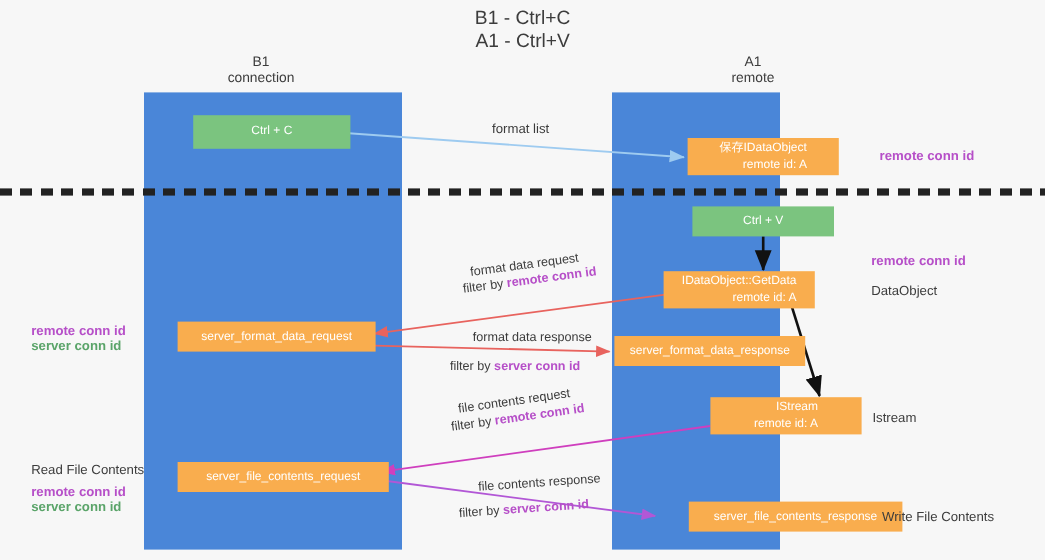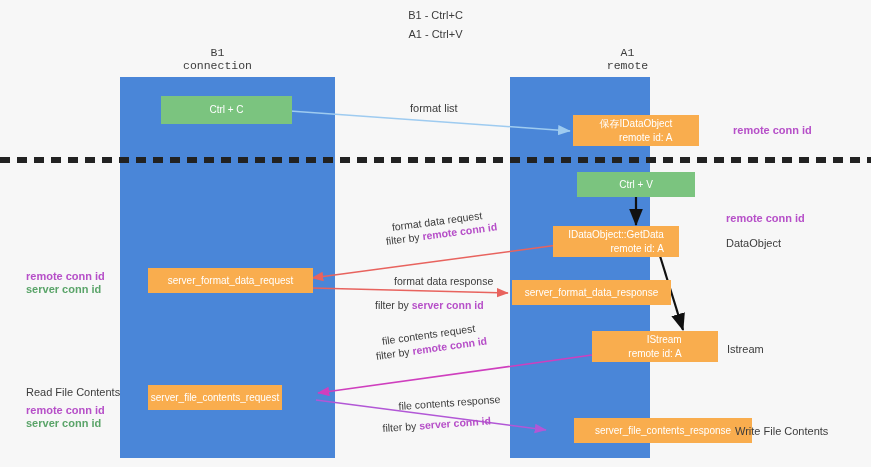--- a/index.html
+++ b/index.html
@@ -15,34 +15,33 @@
     font-family: "Liberation Sans", sans-serif;
     overflow: hidden;
   }
   
   .title {
     position: absolute;
     left: 0;
     top: 6px;
     width: 871px;
     text-align: center;
-    font-size: 11px;
+    font-size: 16px;
     color: #3c3c3c;
     line-height: 19px;
     white-space: pre-line;
   }
   
   .col-head {
     position: absolute;
     text-align: center;
     font-size: 11.5px;
     color: #3c3c3c;
     line-height: 13px;
     white-space: pre-line;
-    font-family: Liberation Mono, monospace;
   }
   #head-b1 { left: 155px; top: 46px; width: 125px; }
   #head-a1 { left: 565px; top: 46px; width: 125px; }
 
   
   .lane {
     position: absolute;
     background: #4a86d8;
     top: 77px;
     height: 381px;
@@ -169,21 +168,21 @@
   <div class="box orange" style="left:553px; top:226px; width:126px; height:31px;">IDataObject::GetData
 remote id: A</div>
 
   <div class="box orange" style="left:512px; top:280px; width:159px; height:25px;">server_format_data_response</div>
 
   <div class="box orange" style="left:148px; top:268px; width:165px; height:25px;">server_format_data_request</div>
 
   <div class="box orange" style="left:592px; top:331px; width:126px; height:31px;">IStream
 remote id: A</div>
 
-  <div class="box orange" style="left:148px; top:385px; width:134px; height:25px;">server_file_contents_request</div>
+  <div class="box orange" style="left:148px; top:385px; width:176px; height:25px;">server_file_contents_request</div>
 
   <div class="box orange" style="left:548px; top:418px; width:178px; height:25px;margin-left:26px;">server_file_contents_response</div>
 
   <div class="lbl" style="left:410px; top:101px;">format list</div>
 
   <div class="rot" style="left:391px; top:220px; transform: rotate(-7.5deg); transform-origin: left top;">
     <span>format data request</span>
   </div>
   <div class="rot" style="left:385px; top:234px; transform: rotate(-7.5deg); transform-origin: left top;">
     <span>filter by </span><span class="purple">remote conn id</span>

